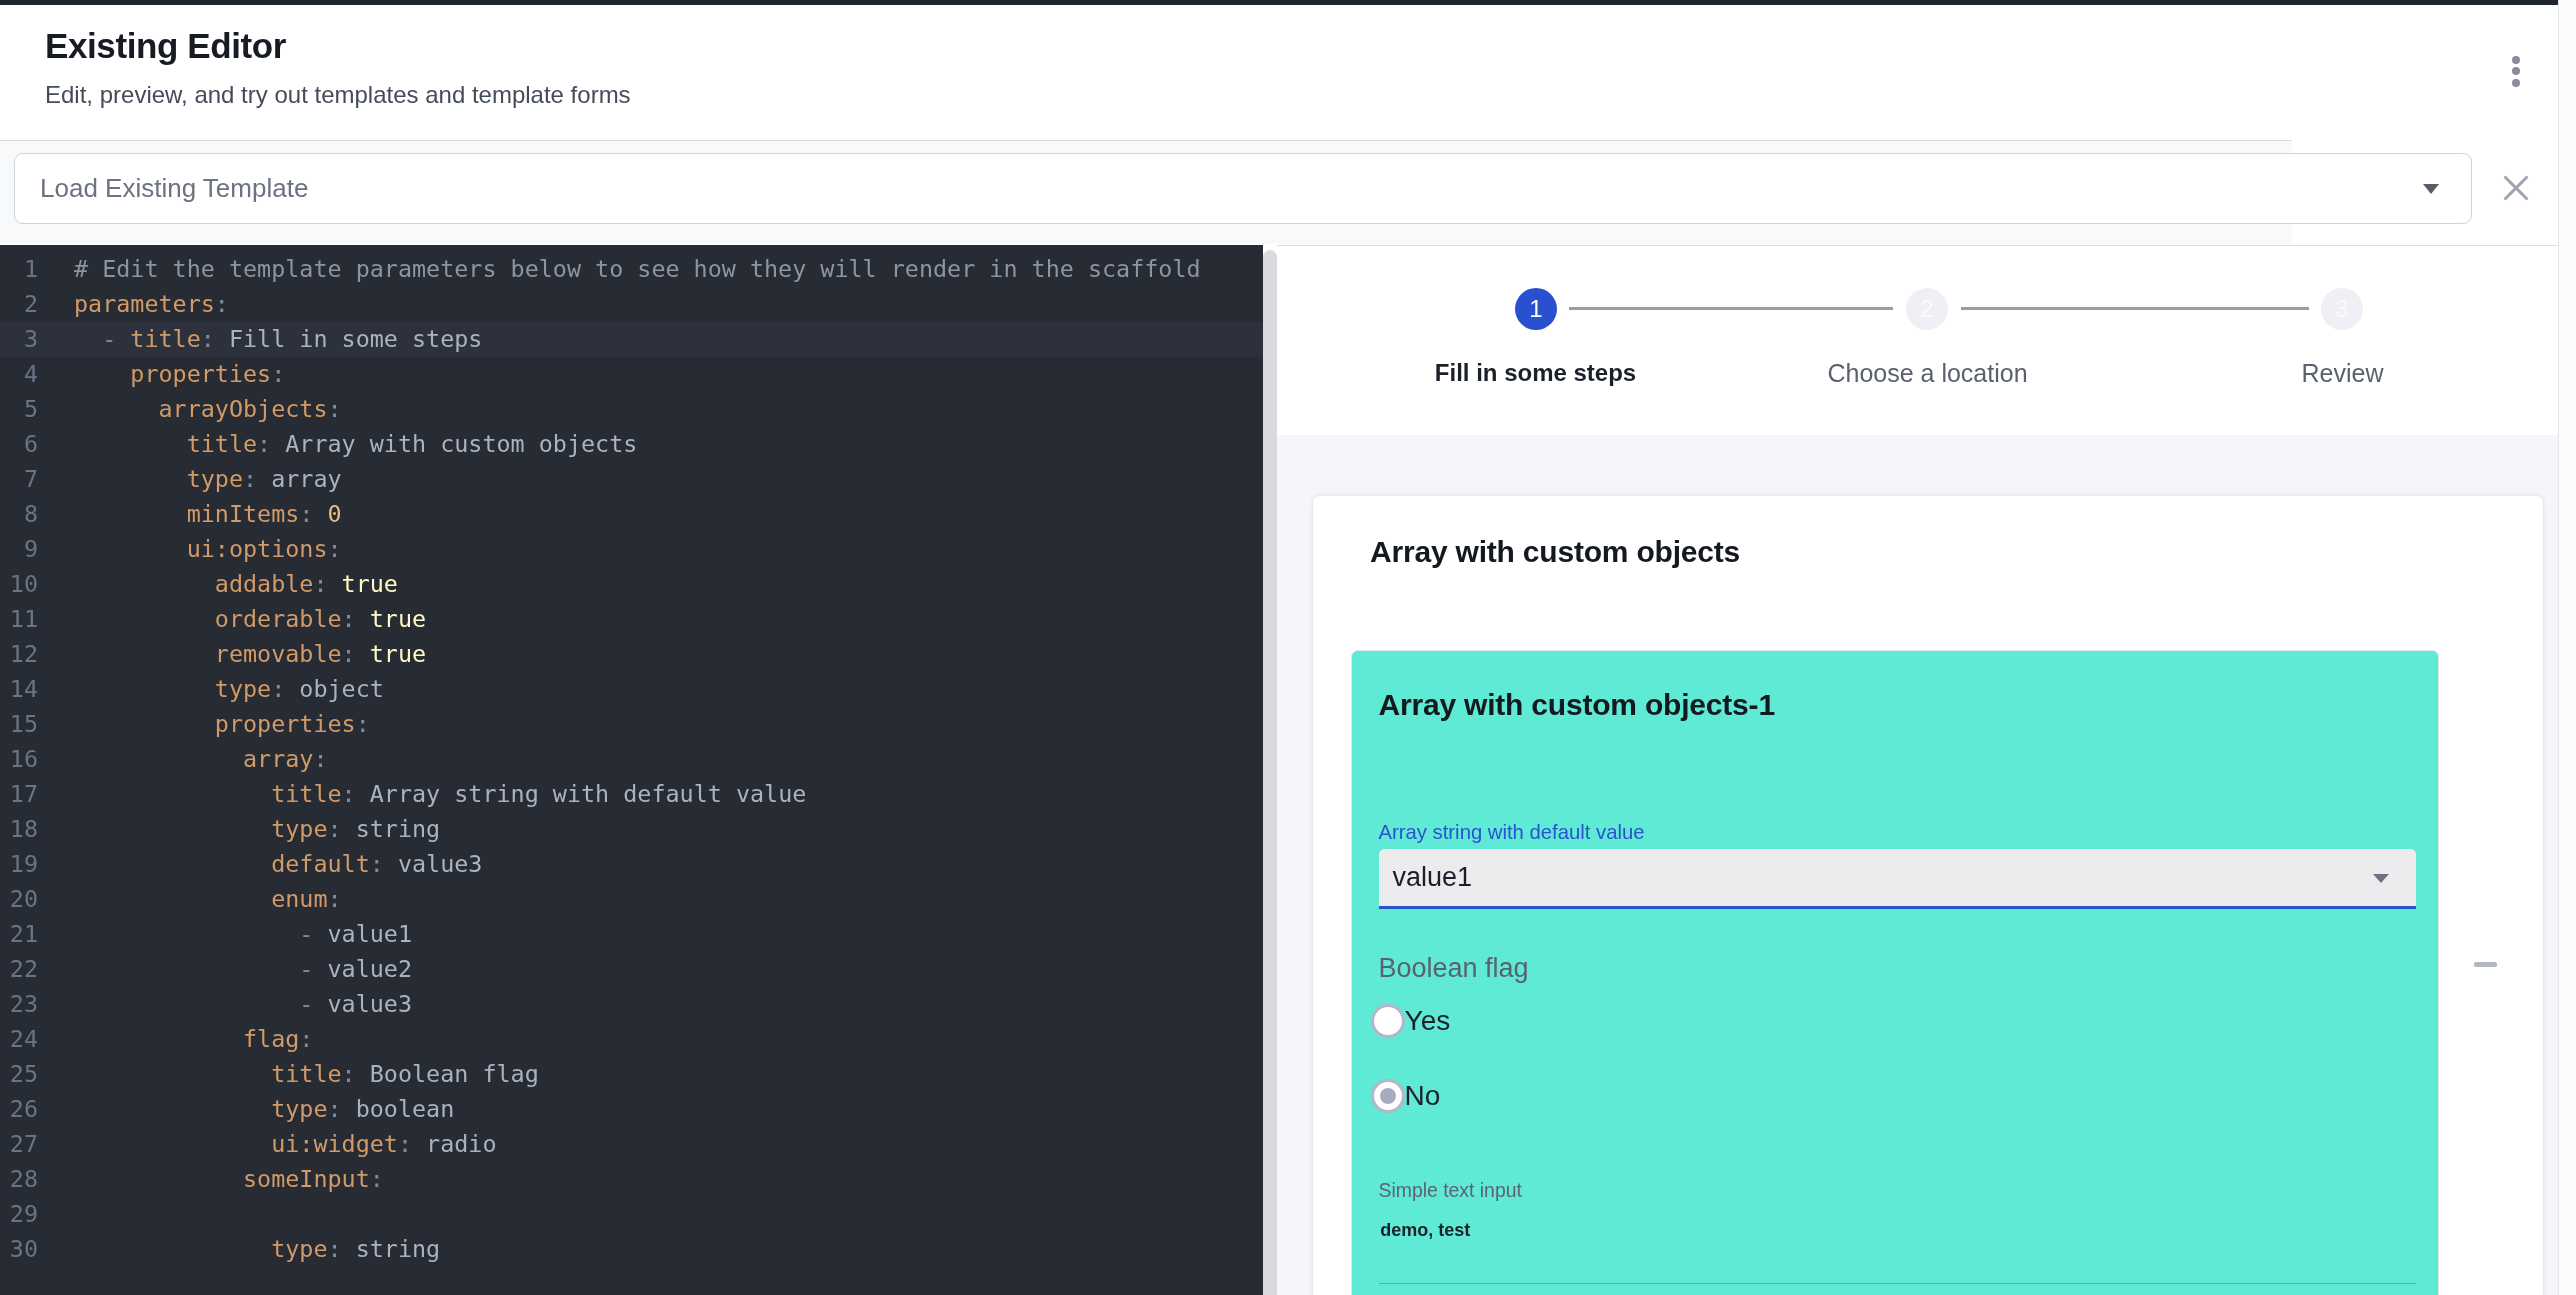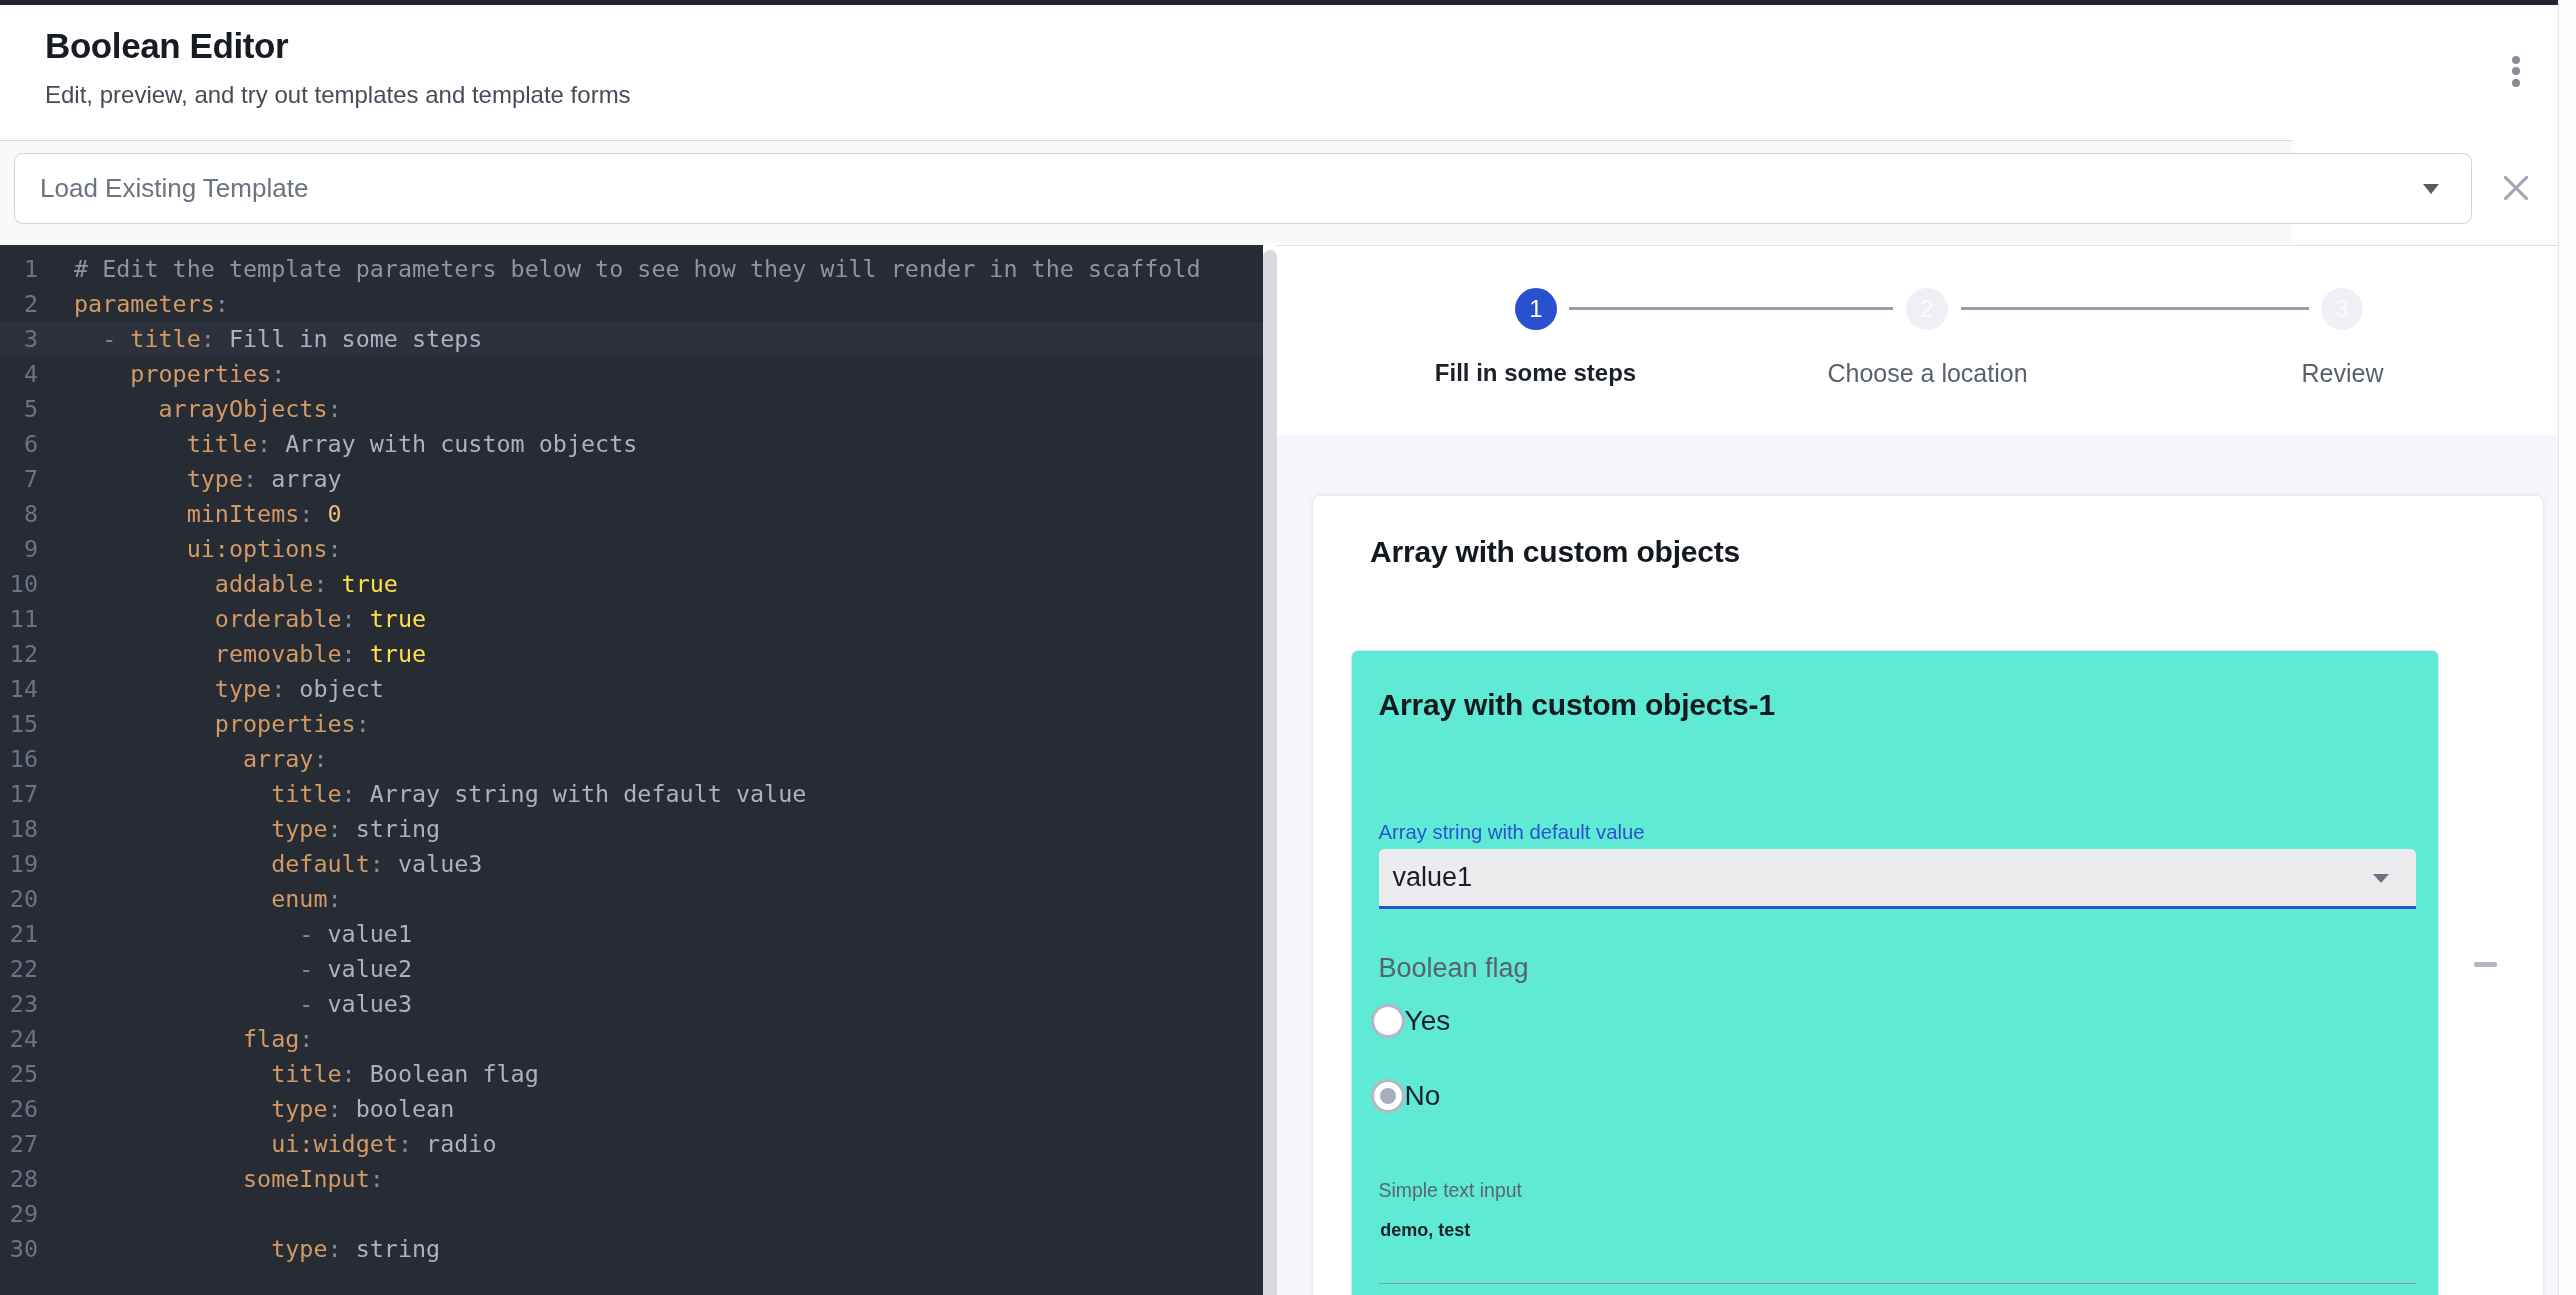--- a/index.html
+++ b/index.html
@@ -40,21 +40,21 @@
   .editor { width:1263px; height:100%; background:#272b34; overflow:hidden; padding-top:7px;
             font-family:"DejaVu Sans Mono", monospace; font-size:23.4px; cursor:text; }
   .cm-row { display:flex; height:35px; line-height:35px; white-space:pre; }
   .cm-row.active { background:#2c313c; }
   .cm-ln { flex:0 0 38px; text-align:right; color:#6b7486; }
   .cm-code { margin-left:36px; white-space:pre; }
   .tk-c { color:#8d94a1; }
   .tk-k { color:#d19a66; }
   .tk-p { color:#848b98; }
   .tk-v { color:#abb2bf; }
-  .tk-b { color:#fde047; }
+  .tk-b { color:#fef9c3; }
   .tk-n { color:#e5c07b; }
 
   
   .pane-divider { width:14px; margin-top:5.3px; background:#d9dadd; border-radius:7px 7px 0 0; cursor:col-resize; }
 
   
   .preview { flex:1; background:#ffffff; border-top:0.9px solid #dcdee3; display:flex; flex-direction:column; }
   .stepper-zone { position:relative; height:189px; background:#ffffff; }
   .step-circle { position:absolute; top:42px; width:42px; height:42px; border-radius:50%;
                  display:flex; align-items:center; justify-content:center;
@@ -111,21 +111,21 @@
                   background:#fbfcfe; border-left:0.9px solid #e6e7ec; }
 </style>
 </head>
 <body>
 
 <div class="page">
 
   <div class="topbar"></div>
 
   <div class="header">
-    <h1 class="page-title">Boolean Editor</h1>
+    <h1 class="page-title">Existing Editor</h1>
     <p class="page-subtitle">Edit, preview, and try out templates and template forms</p>
     <button class="kebab-btn">
       <i></i>
       <i></i>
       <i></i>
     </button>
   </div>
 
   <div class="loadrow">
     <div class="load-select" role="combobox">

